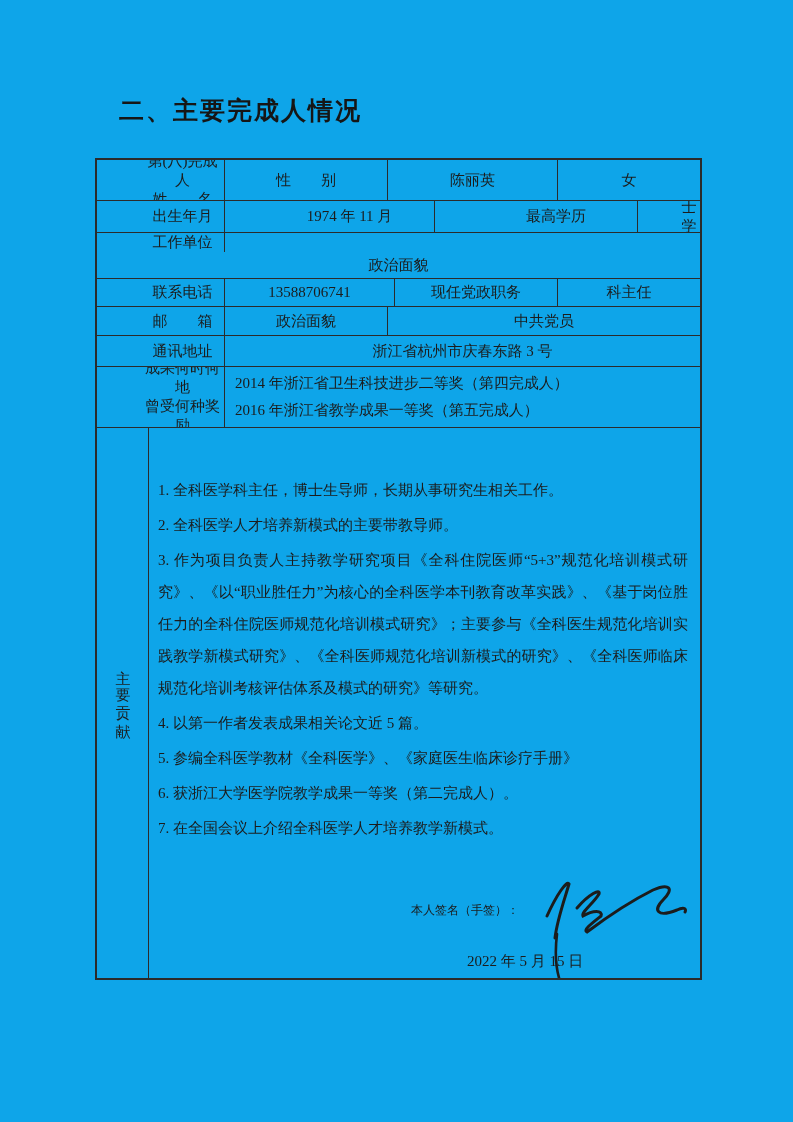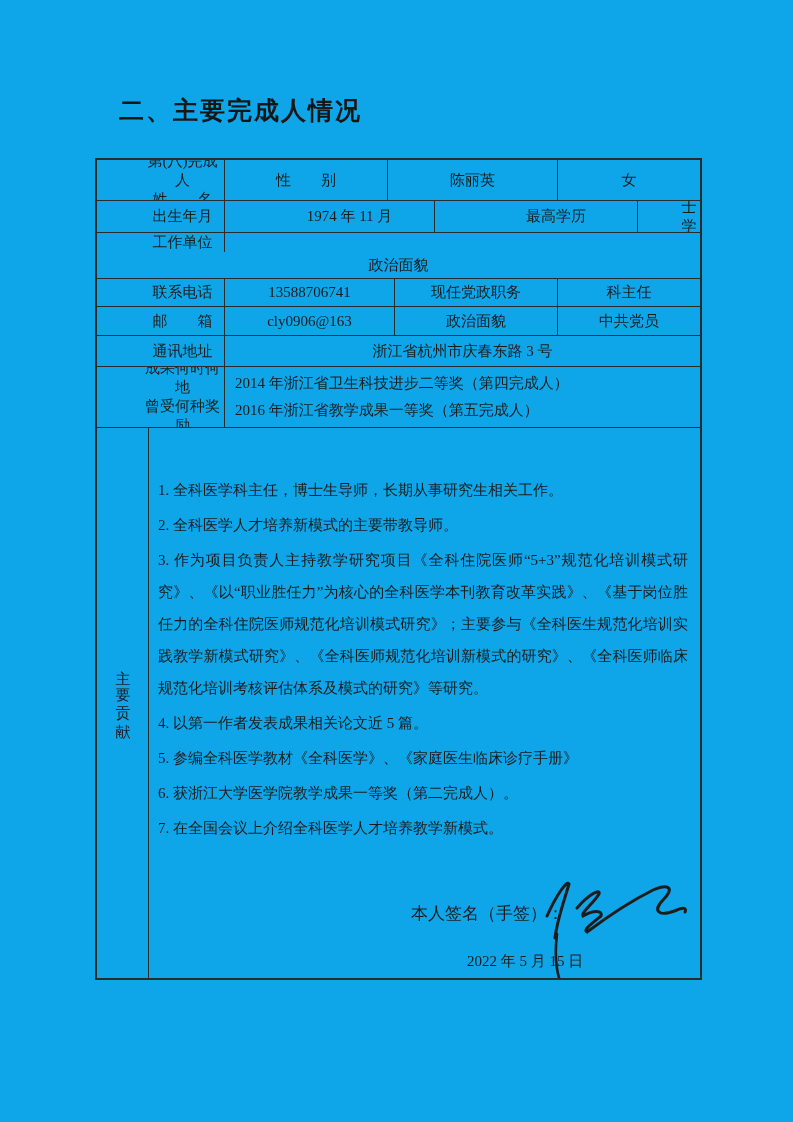--- a/index.html
+++ b/index.html
@@ -77,21 +77,21 @@
     border-right: none;
     padding: 46px 12px 4px 9px;
     text-align: justify;
     overflow: hidden;
   }
   .contrib-body p {
     font-size: 15px;
     line-height: 32px;
     margin: 0 0 3px 0;
   }
-  .sig-label { position: absolute; left: 262px; top: 474px; font-size: 17px; white-space: nowrap; }
+  .sig-label { position: absolute; left: 262px; top: 474px; font-size: 12px; white-space: nowrap; }
   .sig-date  { position: absolute; left: 318px; top: 524px; font-size: 15px; white-space: nowrap; }
   .sig-svg   { position: absolute; left: 368px; top: 428px; width: 178px; height: 132px; }
 </style>
 </head>
 <body>
 
 <div class="page">
 
   <div class="title">二、主要完成人情况</div>
 
@@ -121,21 +121,20 @@
 
     <div class="row r4">
       <div class="cell c1">联系电话</div>
       <div class="cell c2">13588706741</div>
       <div class="cell c3">现任党政职务</div>
       <div class="cell end">科主任</div>
     </div>
 
     <div class="row r5">
       <div class="cell c1">邮　　箱</div>
-      <div class="cell c2">cly0906@163</div>
       <div class="cell c3">政治面貌</div>
       <div class="cell end">中共党员</div>
     </div>
 
     <div class="row r6">
       <div class="cell c1">通讯地址</div>
       <div class="cell end">浙江省杭州市庆春东路 3 号</div>
     </div>
 
     <div class="row r7">

